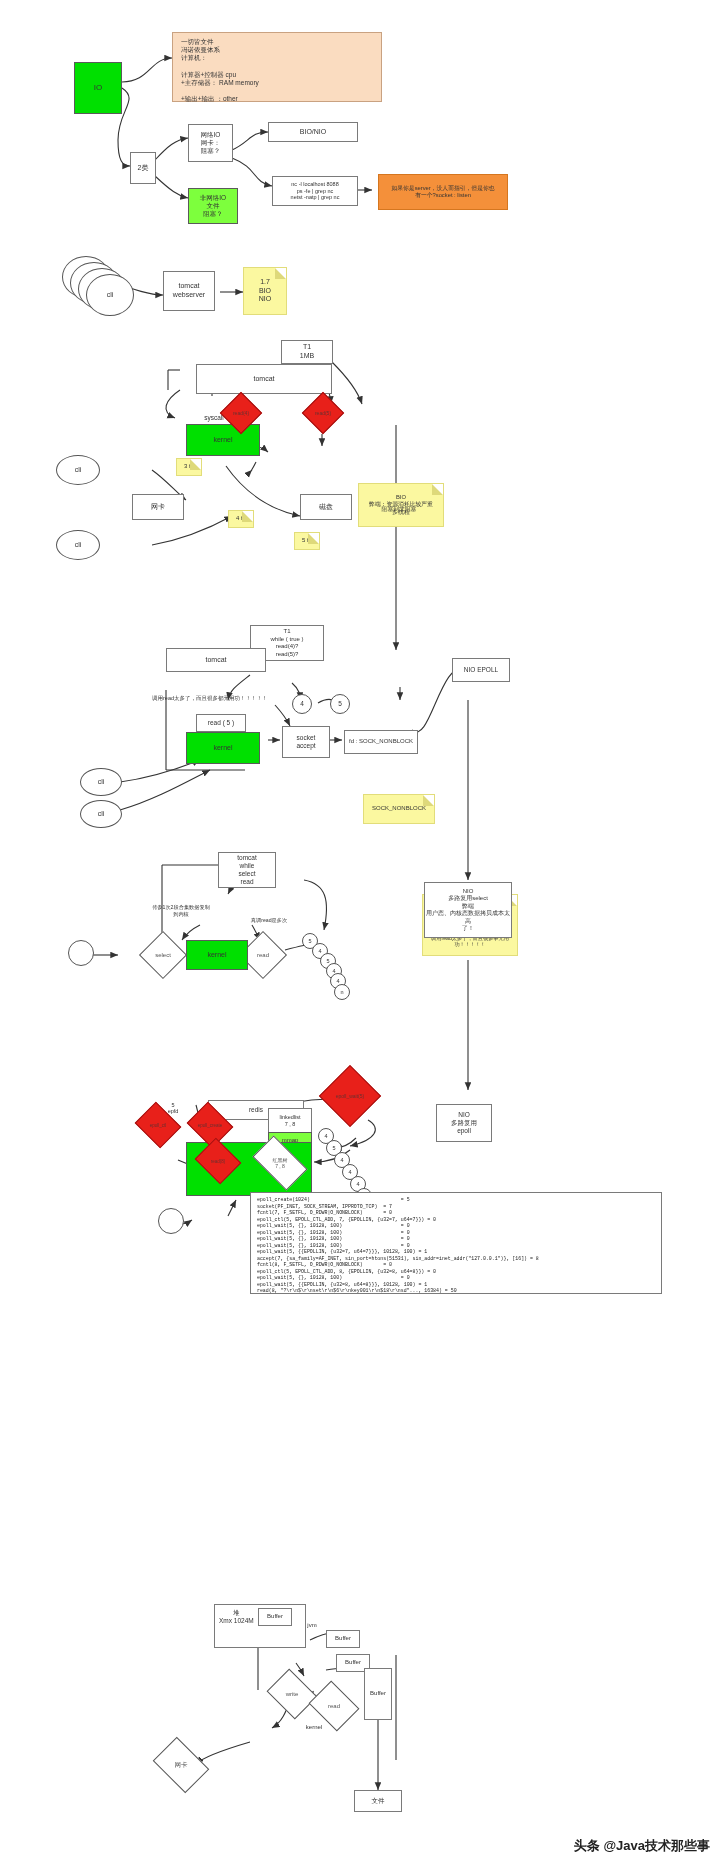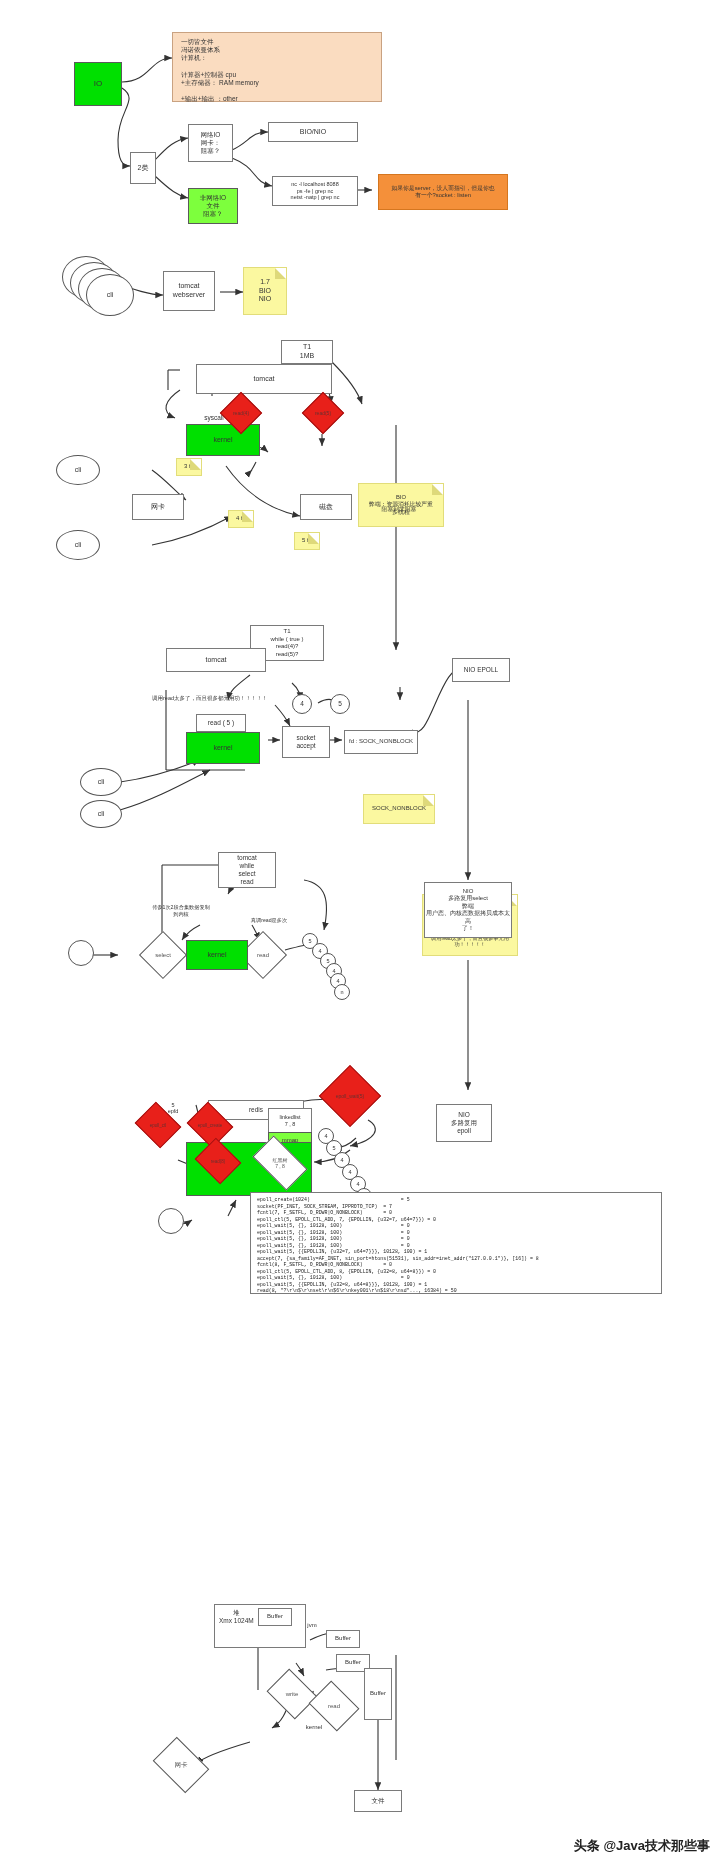--- a/index.html
+++ b/index.html
@@ -119,21 +119,21 @@
       <path d="M166,690 L166,770"></path>
       <path d="M166,770 L245,770"></path>
       <path d="M162,865 L162,935"></path>
       <path d="M162,865 L222,865"></path>
       <path d="M208,1118 L208,1135"></path>
       <path d="M258,1642 L258,1690"></path>
       <path d="M396,1655 L396,1760"></path>
     </g>
   </svg>
 
-  <div class="node green" style="left:74px; top:62px; width:48px; height:44px; font-size:8px;">IO</div>
+  <div class="node green" style="left:74px; top:62px; width:48px; height:52px; font-size:8px;">IO</div>
 
   <div class="node peach" style="left:172px; top:32px; width:210px; height:70px; font-size:6.5px; padding:5px 8px; align-items:flex-start; justify-content:flex-start; text-align:left;">一切皆文件
 冯诺依曼体系
 计算机：
 
 计算器+控制器  cpu
 +主存储器： RAM memory
 
 +输出+输出 ：other</div>
 

